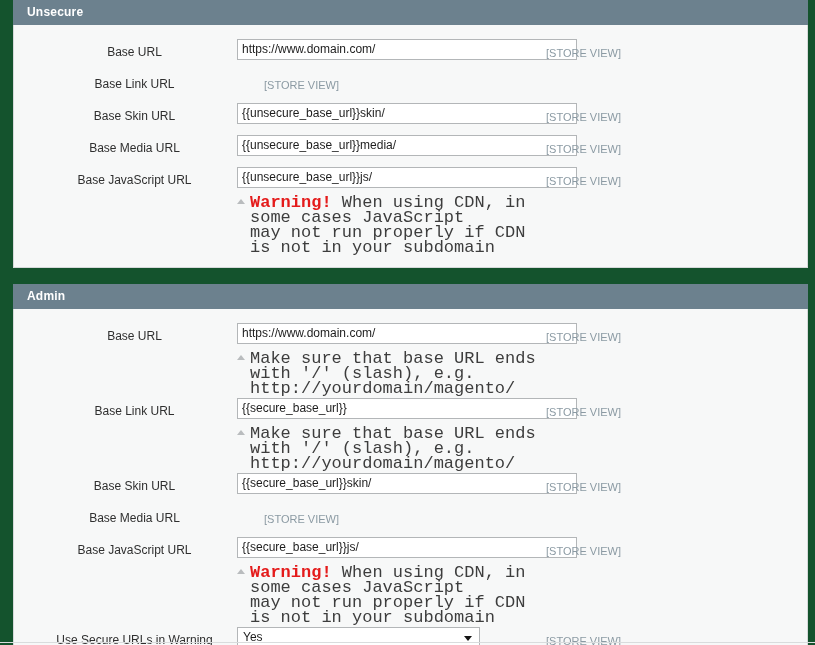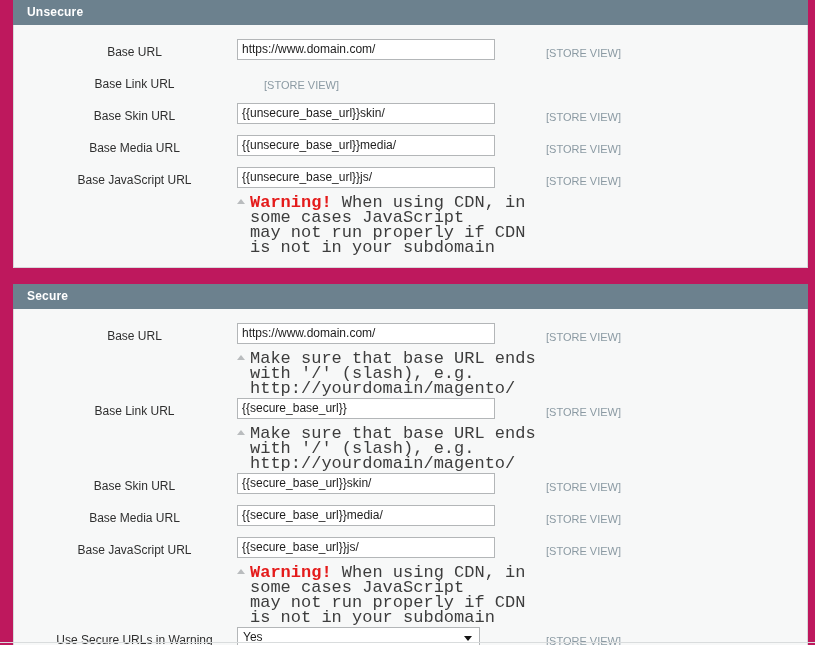--- a/index.html
+++ b/index.html
@@ -13,21 +13,21 @@
     font-family: "Liberation Sans", sans-serif;
     font-size: 12px;
     color: #2f2f2f;
     overflow: hidden;
   }
 
   .page {
     width: 815px;
     height: 645px;
     position: relative;
-    background: #be185d;
+    background: #14532d;
   }
 
   
   .panel {
     margin: 0 7px 0 13px;
     background: #f7f8f8;
     border: 1px solid #d6d9da;
     border-top: none;
   }
   .panel-header {
@@ -74,21 +74,21 @@
     font-size: 11px;
     color: #8b9aa3;
     line-height: 15px;
     padding-top: 7px;
     padding-left: 27px;
     white-space: nowrap;
   }
 
   
   input.text-field {
-    width: 258px;
+    width: 340px;
     box-sizing: border-box;
     height: 21px;
     border: 1px solid #b3b6b8;
     background: #ffffff;
     font-family: "Liberation Sans", sans-serif;
     font-size: 12px;
     color: #1d1d1d;
     padding: 1px 0 2px 4px;
     line-height: 17px;
     outline: none;
@@ -195,21 +195,21 @@
                 <span class="bullet"></span>
                 <span class="note-text"><span class="warn-label">Warning!</span><span> When using CDN, in some cases JavaScript</span></span>
                 <span class="note-line2">may not run properly if CDN is not in your subdomain</span>
               </div></div>
             <div class="row-scope">[STORE VIEW]</div>
           </div>
         </div>
       </div>
       <div class="gap"></div>
       <div class="panel">
-        <div class="panel-header">Secure</div>
+        <div class="panel-header">Admin</div>
         <div class="panel-body">
           <div class="row">
             <div class="row-label">Base URL</div>
             <div class="row-control"><input type="text" class="text-field" value="https://www.domain.com/" style=""><div class="note">
                 <span class="bullet"></span>
                 <span class="note-text"><span>Make sure that base URL ends with '/' (slash), e.g.</span></span>
                 <span class="note-line2">http://yourdomain/magento/</span>
               </div></div>
             <div class="row-scope">[STORE VIEW]</div>
           </div>
@@ -222,21 +222,20 @@
               </div></div>
             <div class="row-scope">[STORE VIEW]</div>
           </div>
           <div class="row">
             <div class="row-label">Base Skin URL</div>
             <div class="row-control"><input type="text" class="text-field" value="{{secure_base_url}}skin/" style=""></div>
             <div class="row-scope">[STORE VIEW]</div>
           </div>
           <div class="row">
             <div class="row-label">Base Media URL</div>
-            <div class="row-control"><input type="text" class="text-field" value="{{secure_base_url}}media/" style=""></div>
             <div class="row-scope">[STORE VIEW]</div>
           </div>
           <div class="row">
             <div class="row-label">Base JavaScript URL</div>
             <div class="row-control"><input type="text" class="text-field" value="{{secure_base_url}}js/" style=""><div class="note">
                 <span class="bullet"></span>
                 <span class="note-text"><span class="warn-label">Warning!</span><span> When using CDN, in some cases JavaScript</span></span>
                 <span class="note-line2">may not run properly if CDN is not in your subdomain</span>
               </div></div>
             <div class="row-scope">[STORE VIEW]</div>

